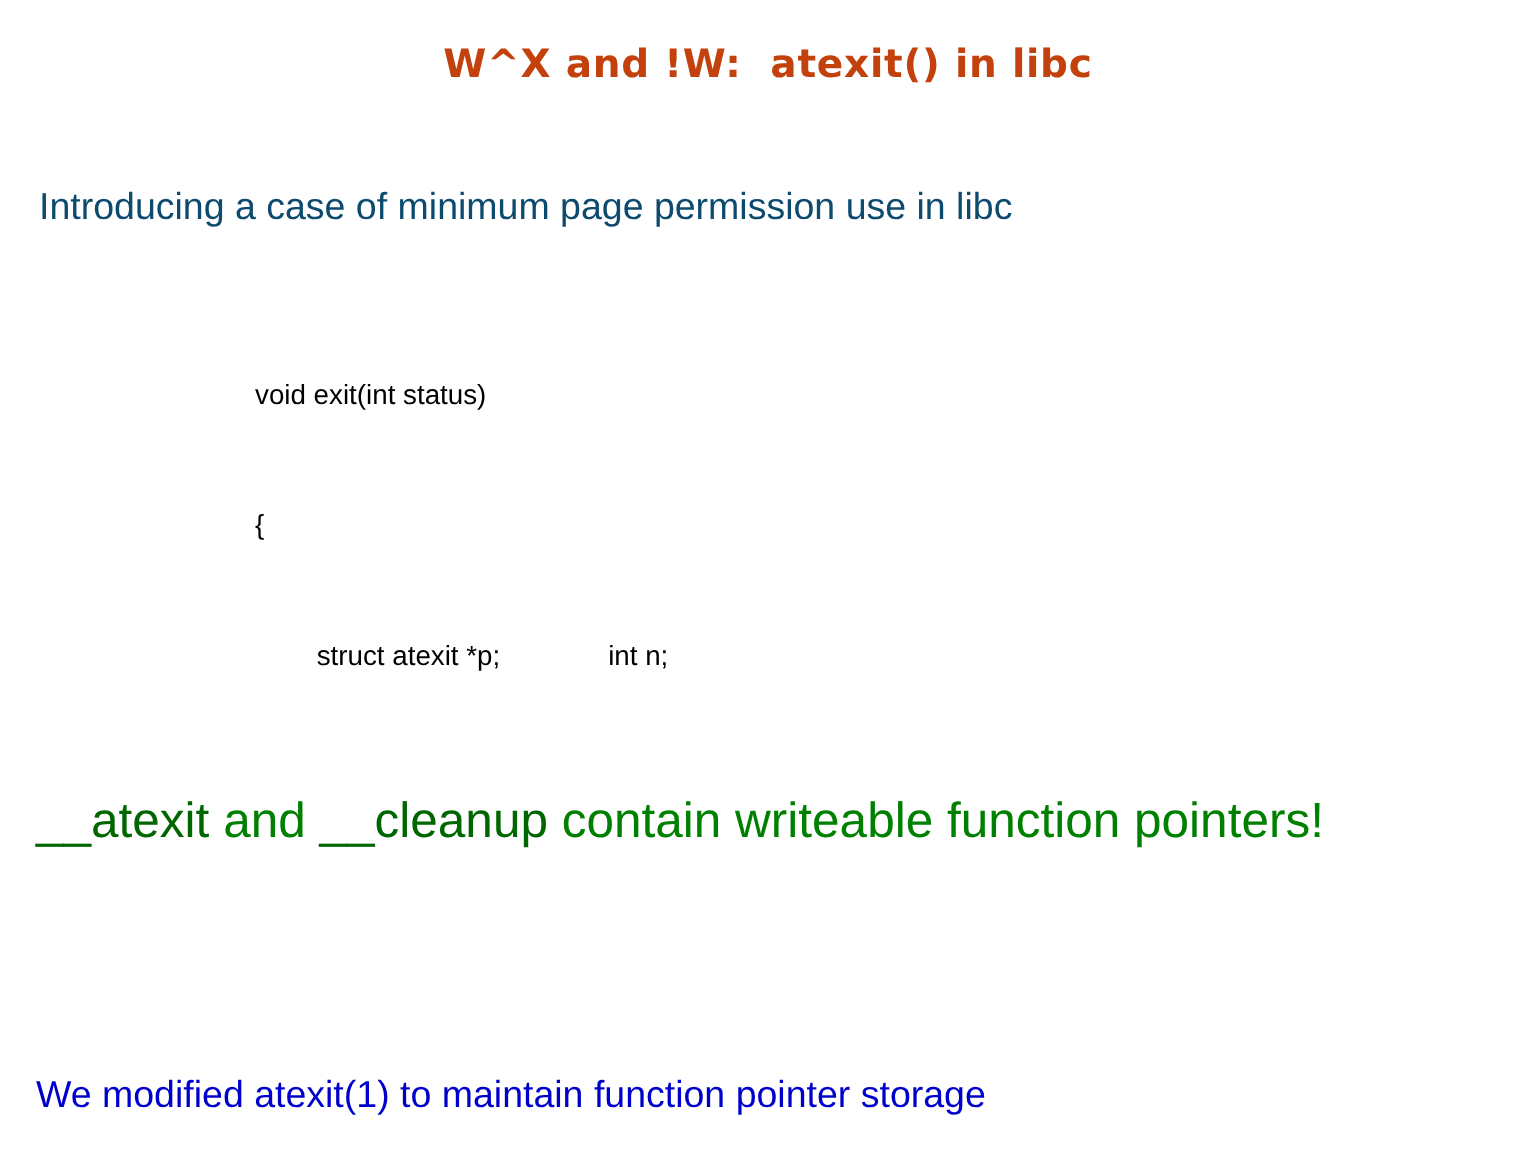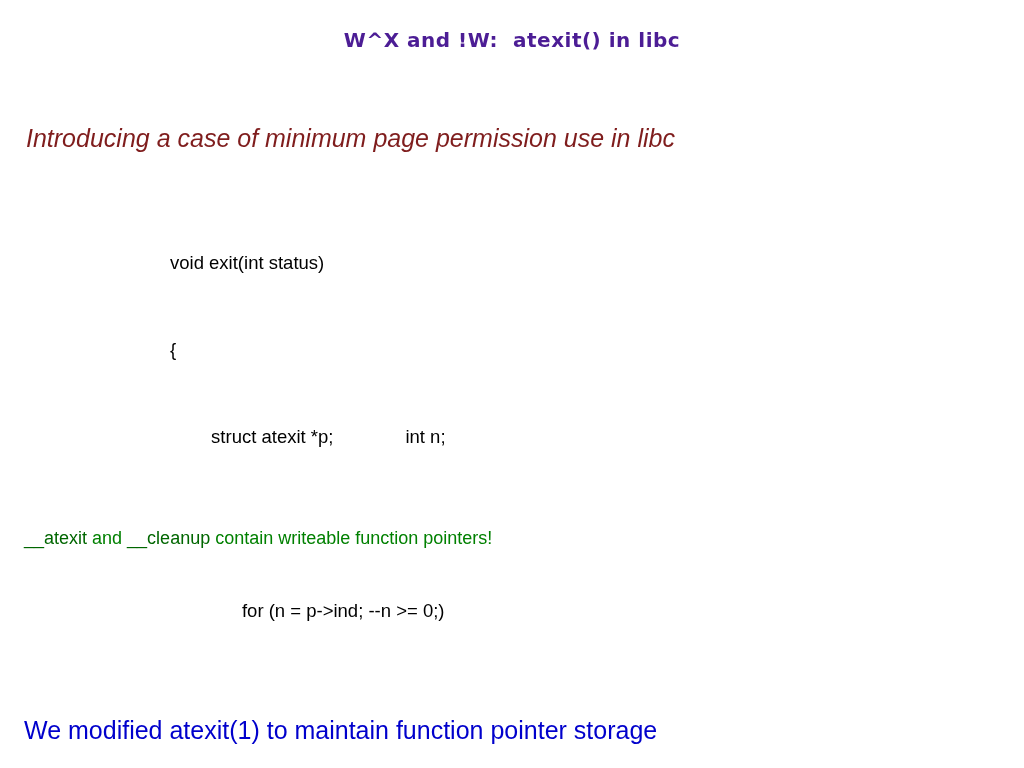--- a/index.html
+++ b/index.html
@@ -23,34 +23,33 @@
     height: 768px;
   }
   .slide-title {
     position: absolute;
     left: 0;
     top: 28px;
     width: 1024px;
     text-align: center;
     font-family: "DejaVu Sans", sans-serif;
     font-weight: bold;
-    font-size: 20px;
+    font-size: 26px;
     letter-spacing: 0.5px;
-    color: #4c1d95;
+    color: #c2410c;
     white-space: pre;
   }
   .intro-line {
     position: absolute;
     left: 26px;
     top: 124px;
     font-family: "Liberation Sans", sans-serif;
     font-size: 25px;
-    color: #7f1d1d;
+    color: #0c4a6e;
     white-space: pre;
-    font-style: italic;
   }
   .code-block {
     position: absolute;
     left: 142px;
     top: 190px;
     font-family: "Liberation Sans", sans-serif;
     font-size: 18.5px;
     color: #000000;
     line-height: 29px;
     white-space: pre;
@@ -60,21 +59,21 @@
     margin-left: 28px;
   }
   .code-line.blank {
     height: 29px;
   }
   .green-line {
     position: absolute;
     left: 24px;
     top: 528px;
     font-family: "Liberation Sans", sans-serif;
-    font-size: 18px;
+    font-size: 33px;
     color: #008000;
     white-space: pre;
   }
   .green-line .dark {
     color: #006600;
   }
   .closing-block {
     position: absolute;
     left: 24px;
     top: 645px;
@@ -92,21 +91,20 @@
 
   <div class="slide-title">W^X and !W:  atexit() in libc</div>
 
   <div class="intro-line">Introducing a case of minimum page permission use in libc</div>
 
   <div class="code-block">
     <div class="code-line">void exit(int status)</div>
     <div class="code-line">{</div>
     <div class="code-line">        struct atexit *p;              int n;</div>
     <div class="code-line blank"></div>
-    <div class="code-line">              for (n = p-&gt;ind; --n &gt;= 0;)</div>
     
     
     
     
     
   </div>
 
   <div class="green-line"><span class="dark">__atexit</span><span> and </span><span class="dark">__cleanup</span><span> contain writeable function pointers!</span></div>
 
   <div class="closing-block">

